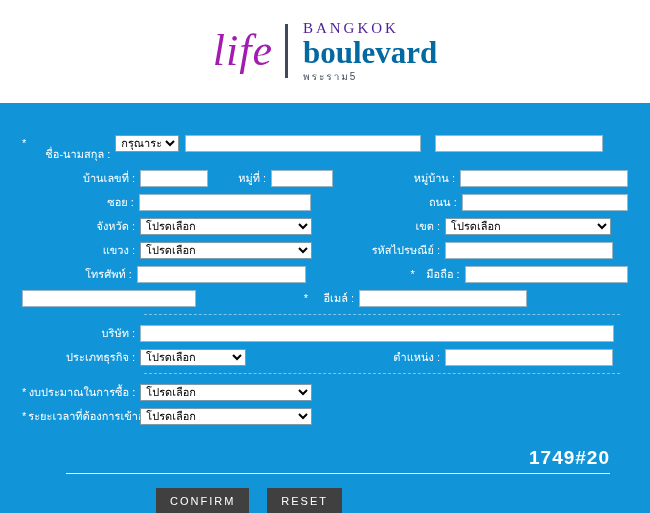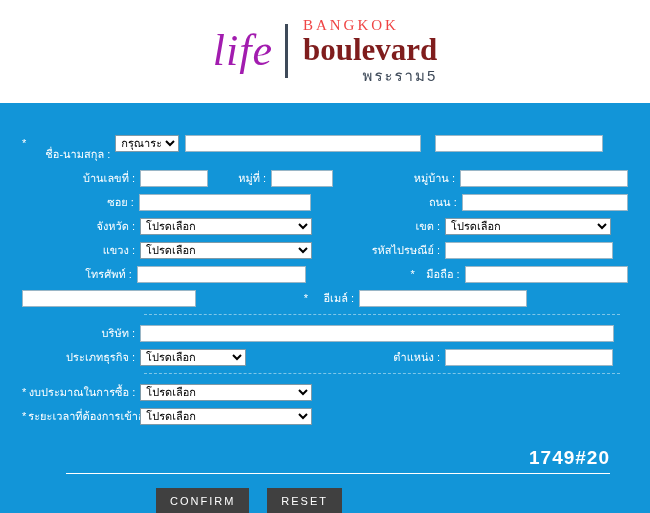--- a/index.html
+++ b/index.html
@@ -49,36 +49,35 @@
   .logo-right {
     display: flex;
     flex-direction: column;
     justify-content: center;
     padding-left: 9px;
   }
   .logo-bangkok {
     font-family: "Liberation Serif", serif;
     font-size: 15px;
     letter-spacing: 3px;
-    color: #ef4444;
+    color: #4c1d95;
     line-height: 1.1;
   }
   .logo-boulevard {
     font-family: "Liberation Serif", serif;
     font-size: 31px;
     font-weight: bold;
-    color: #7f1d1d;
+    color: #0369a1;
     line-height: 1.05;
     letter-spacing: 0px;
   }
   .logo-thai {
-    font-size: 15px;
+    font-size: 10px;
     letter-spacing: 2px;
     color: #3e4a59;
-    text-align: right;
     line-height: 1.3;
   }
 
   
   .form-panel {
     background: #1295d8;
     height: 410px;
     padding: 0;
     position: relative;
   }

